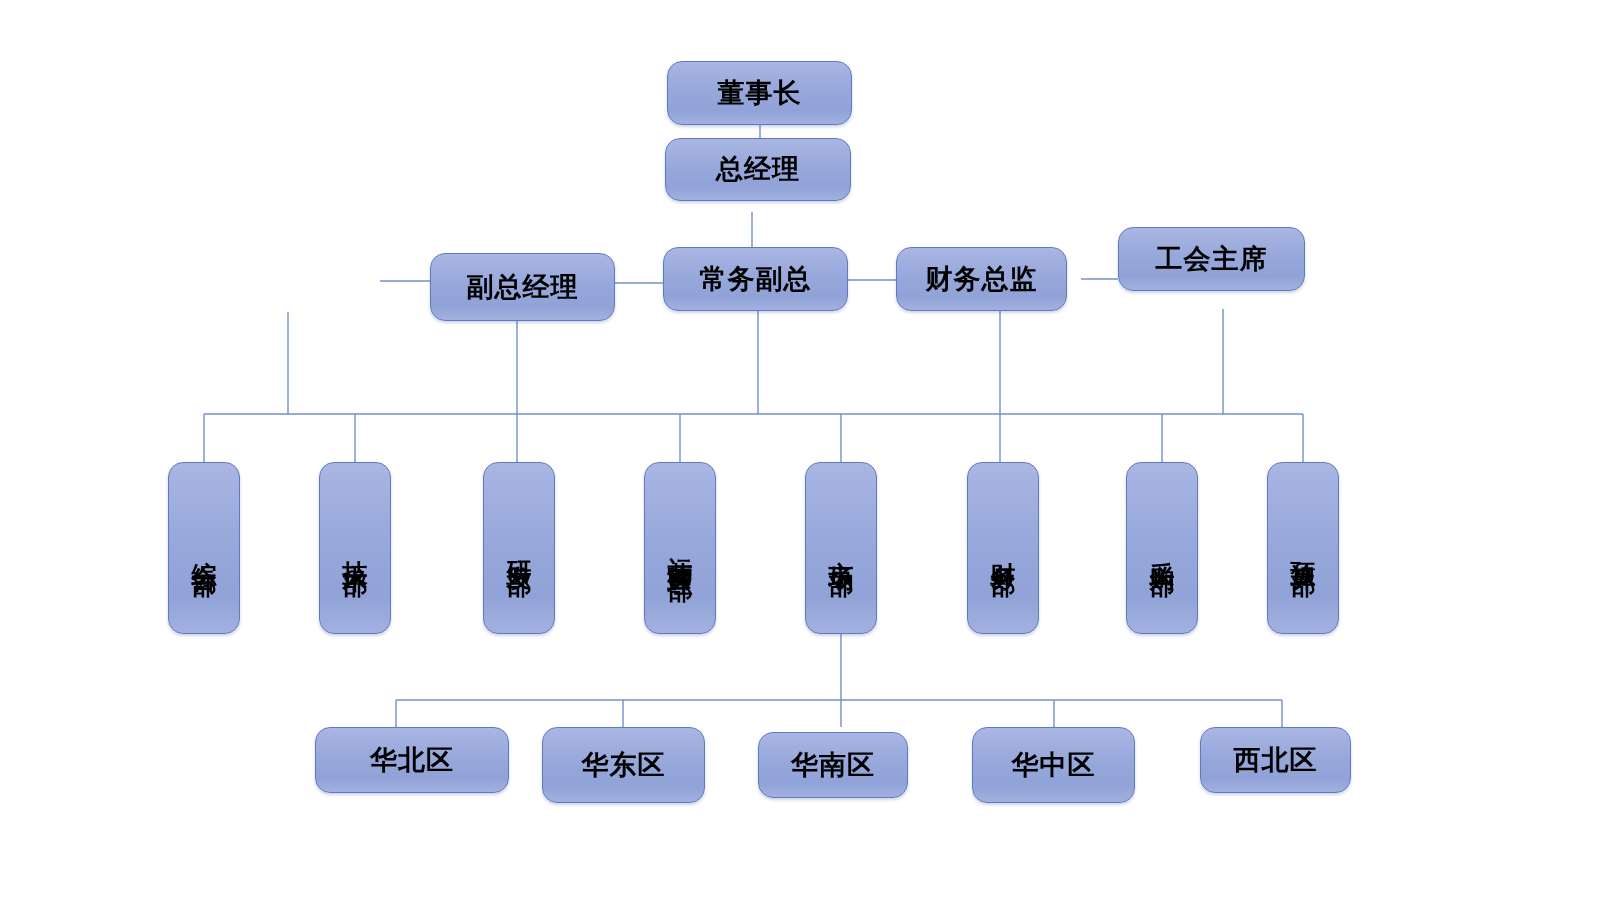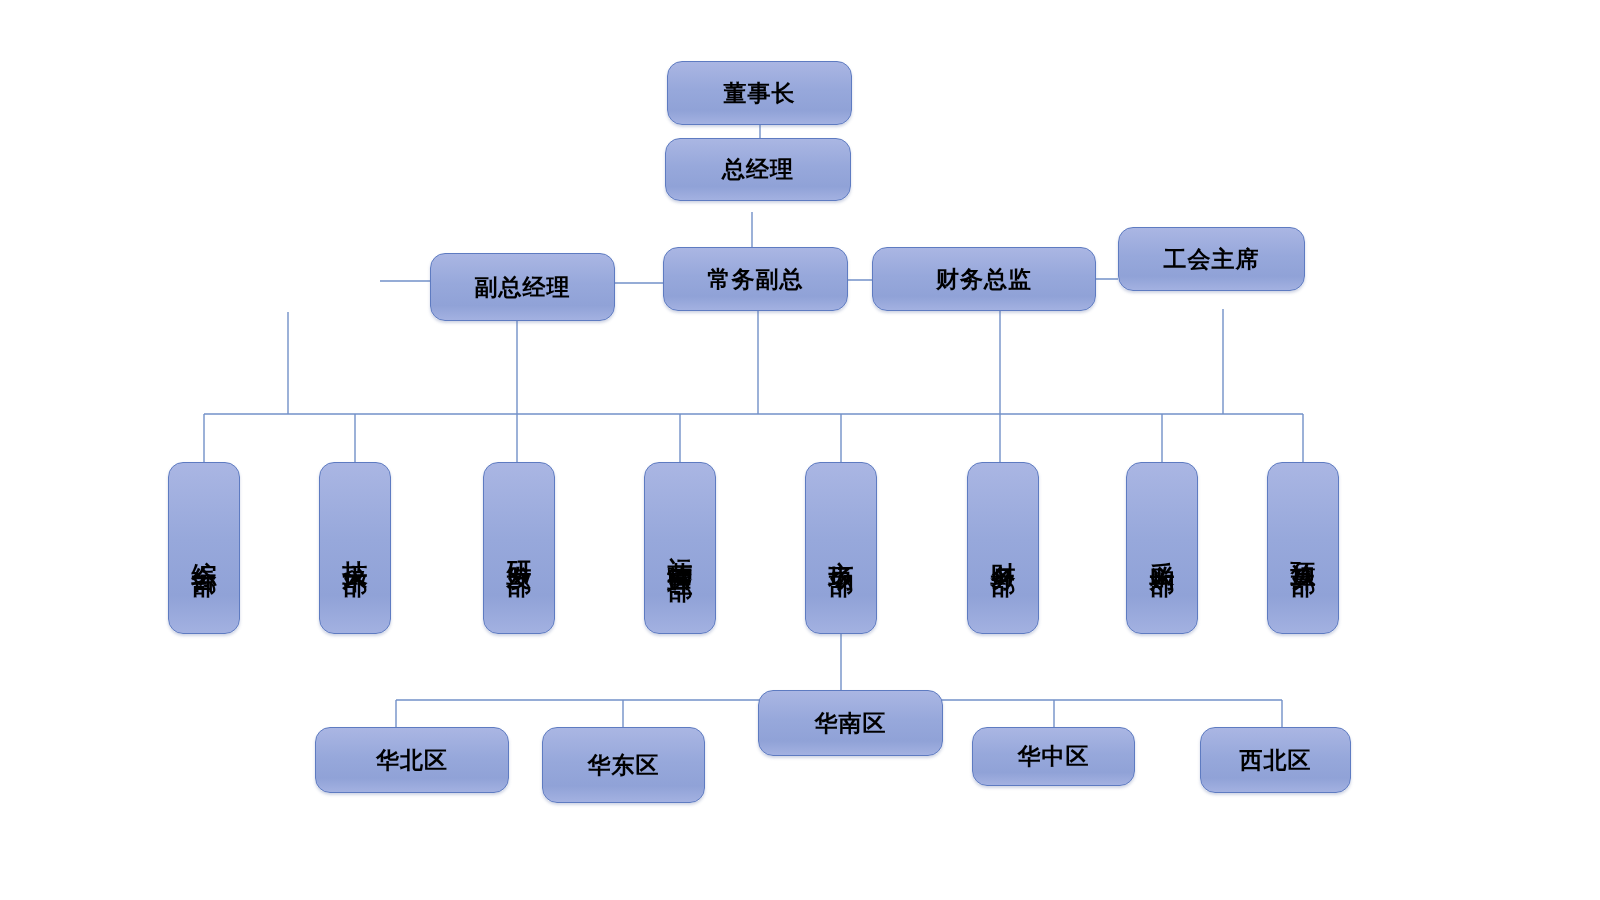--- a/index.html
+++ b/index.html
@@ -35,21 +35,21 @@
     border-radius: 15px;
     display: flex;
     align-items: center;
     justify-content: center;
     box-shadow: 0 2px 3px rgba(96, 112, 165, 0.30);
     cursor: default;
   }
   .lbl {
     color: #000000;
     font-weight: 700;
-    font-size: 23px;
+    font-size: 27px;
     line-height: 1;
     letter-spacing: 1px;
     white-space: nowrap;
   }
   .dept .lbl {
     writing-mode: vertical-rl;
     text-orientation: upright;
     font-size: 25px;
     letter-spacing: 5px;
     white-space: normal;
@@ -103,21 +103,21 @@
   <div class="node" style="left:665px;top:138px;width:186px;height:63px">
     <span class="lbl">总经理</span>
   </div>
 
   <div class="node" style="left:430px;top:253px;width:185px;height:68px">
     <span class="lbl">副总经理</span>
   </div>
   <div class="node" style="left:663px;top:247px;width:185px;height:64px">
     <span class="lbl">常务副总</span>
   </div>
-  <div class="node" style="left:872px;top:247px;width:224px;height:64px">
+  <div class="node" style="left:896px;top:247px;width:171px;height:64px">
     <span class="lbl">财务总监</span>
   </div>
   <div class="node" style="left:1118px;top:227px;width:187px;height:64px">
     <span class="lbl">工会主席</span>
   </div>
 
   <div class="node dept" style="left:168px;top:462px;width:72px;height:172px">
     <span class="lbl">综合部</span>
   </div>
   <div class="node dept" style="left:319px;top:462px;width:72px;height:172px">
@@ -141,23 +141,23 @@
   <div class="node dept" style="left:1267px;top:462px;width:72px;height:172px">
     <span class="lbl">预算部</span>
   </div>
 
   <div class="node" style="left:315px;top:727px;width:194px;height:66px">
     <span class="lbl">华北区</span>
   </div>
   <div class="node" style="left:542px;top:727px;width:163px;height:76px">
     <span class="lbl">华东区</span>
   </div>
-  <div class="node" style="left:758px;top:690px;width:185px;height:66px">
+  <div class="node" style="left:758px;top:732px;width:150px;height:66px">
     <span class="lbl">华南区</span>
   </div>
-  <div class="node" style="left:972px;top:727px;width:163px;height:59px">
+  <div class="node" style="left:972px;top:727px;width:163px;height:76px">
     <span class="lbl">华中区</span>
   </div>
   <div class="node" style="left:1200px;top:727px;width:151px;height:66px">
     <span class="lbl">西北区</span>
   </div>
 
 </div>
 
 </body></html>

